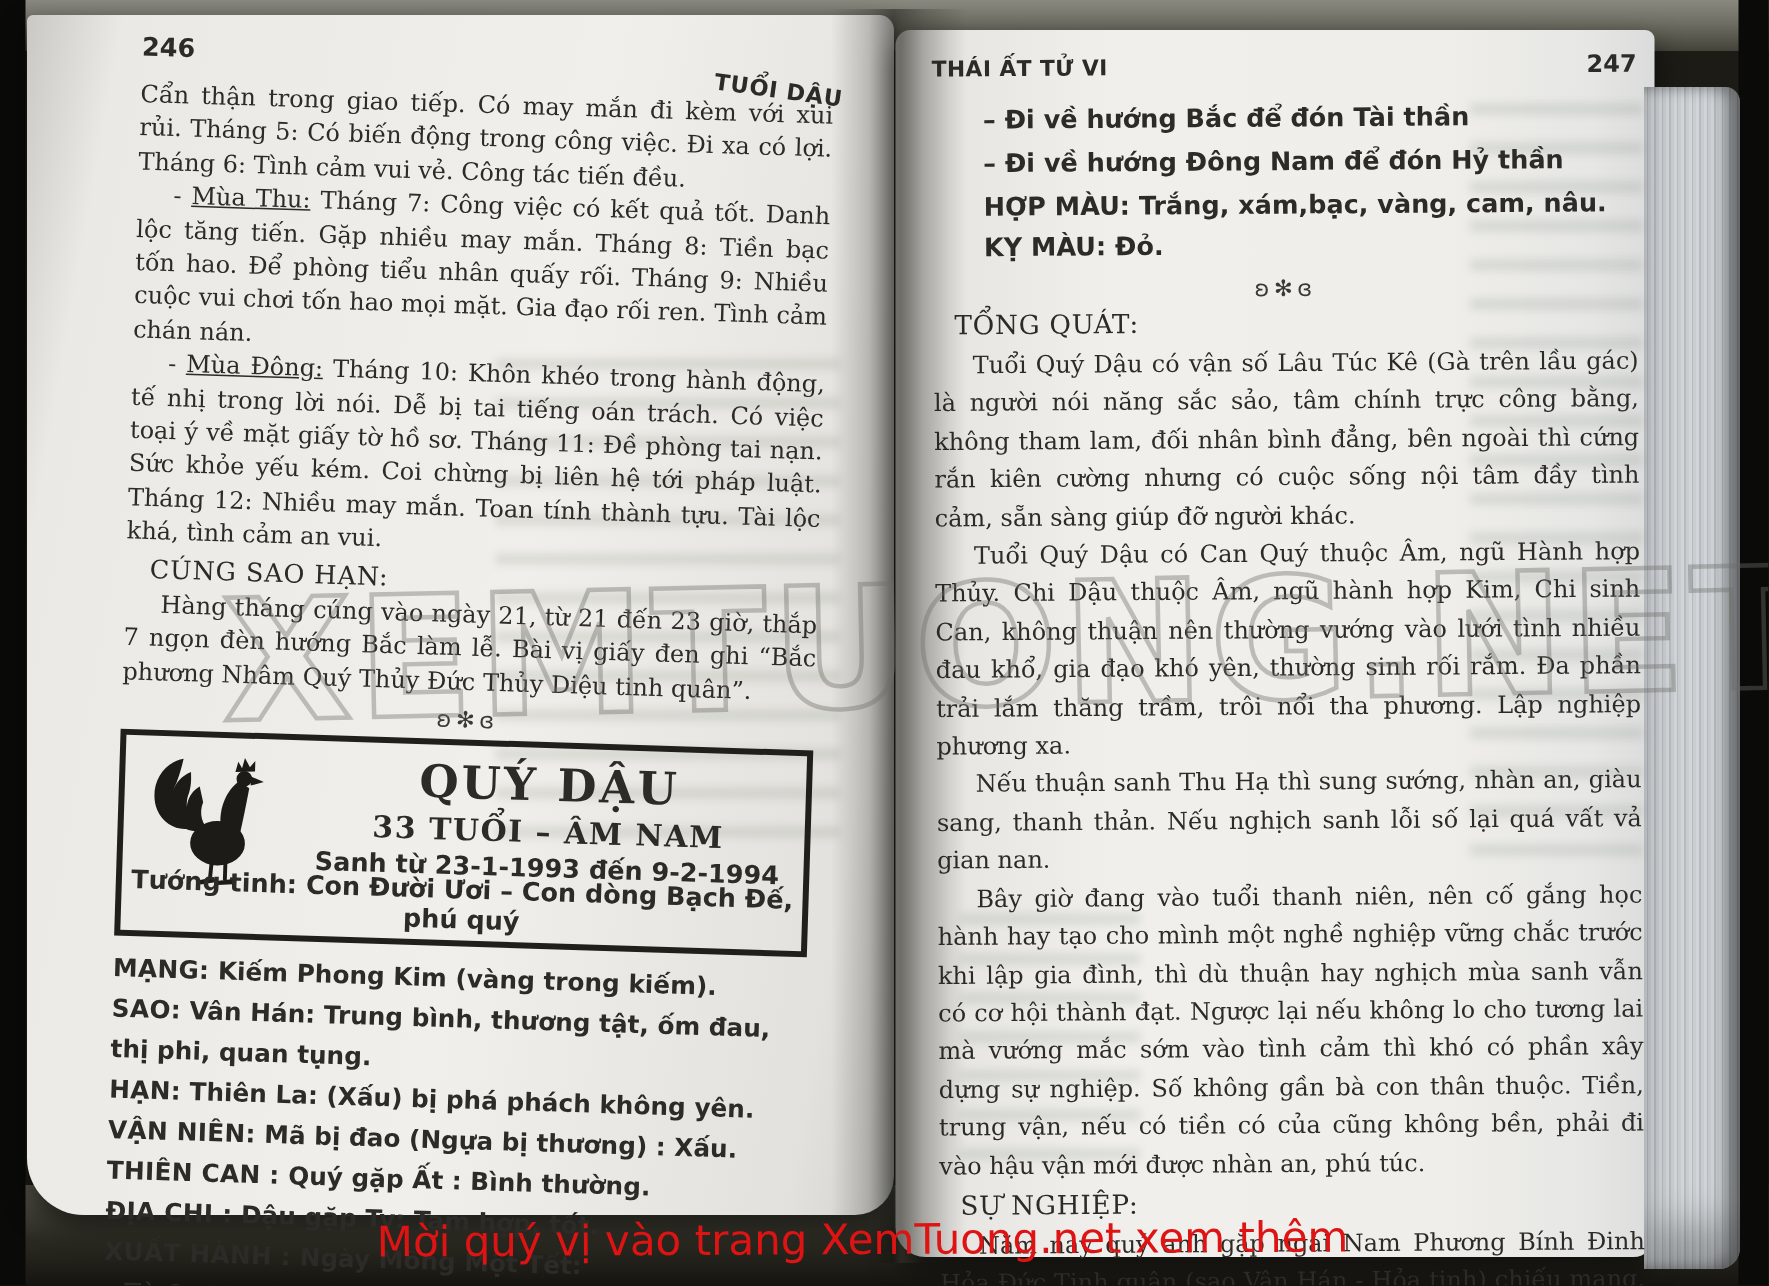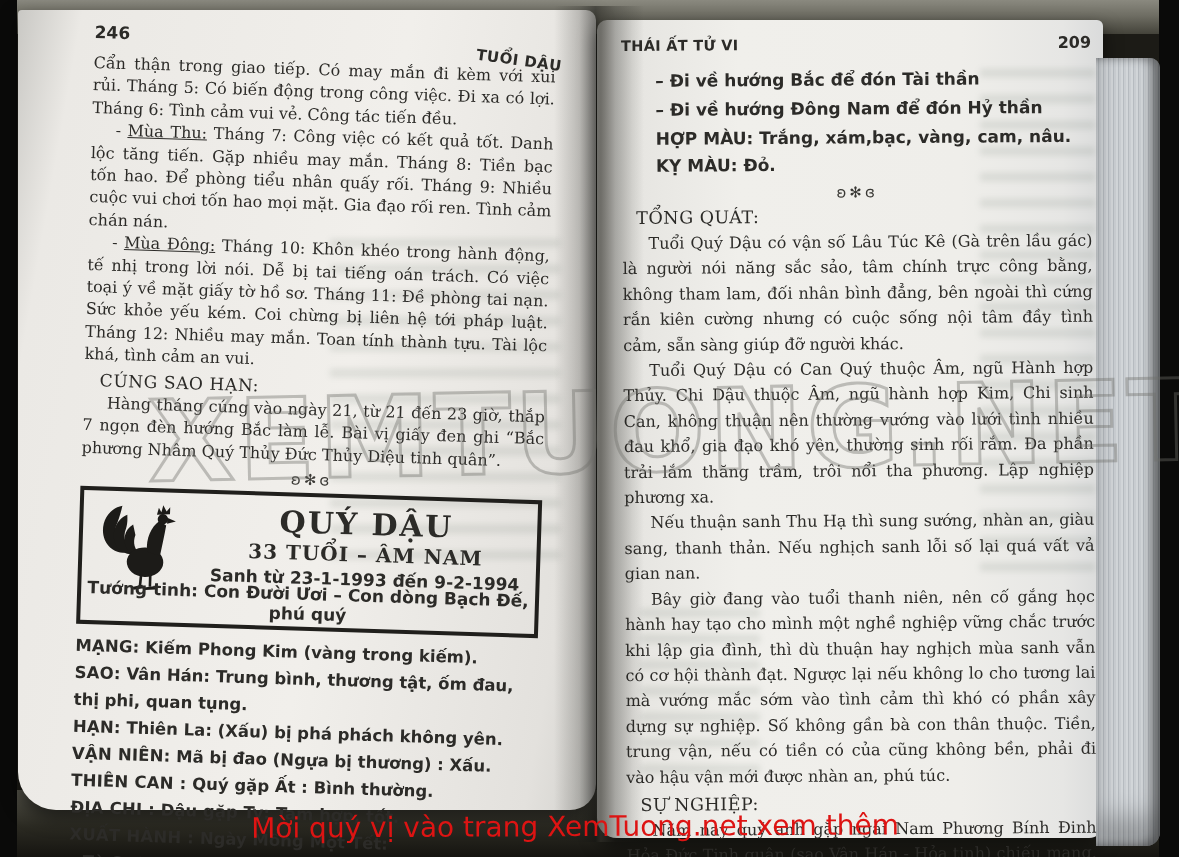--- a/index.html
+++ b/index.html
@@ -148,21 +148,21 @@
         <div><span class="attr-label">THIÊN CAN :</span> Quý gặp Ất : Bình thường.</div>
         <div><span class="attr-label">ĐỊA CHI :</span> Dậu gặp Ty: Tam hợp, tốt.</div>
         <div><span class="attr-label">XUẤT HÀNH :</span> Ngày Mồng Một Tết:</div>
         <div>– Từ 8g00 giờ đến 10g00 giờ sáng (Giờ địa phương)</div>
       </div>
   </div>
 
   <div class="content content-right">
     <div style="display:flex;justify-content:space-between;align-items:baseline;">
       <span class="runhead-r">THÁI ẤT TỬ VI</span>
-      <span class="pagenum-r">209</span>
+      <span class="pagenum-r">247</span>
     </div>
 
     <div class="bullets" id="right-bullets">
         <div>– Đi về hướng Bắc để đón Tài thần</div>
         <div>– Đi về hướng Đông Nam để đón Hỷ thần</div>
       </div>
     <div class="colorline">HỢP MÀU: Trắng, xám,bạc, vàng, cam, nâu. KỴ MÀU: Đỏ.</div>
 
     <div class="ornament">ʚ✻ɞ</div>
 

